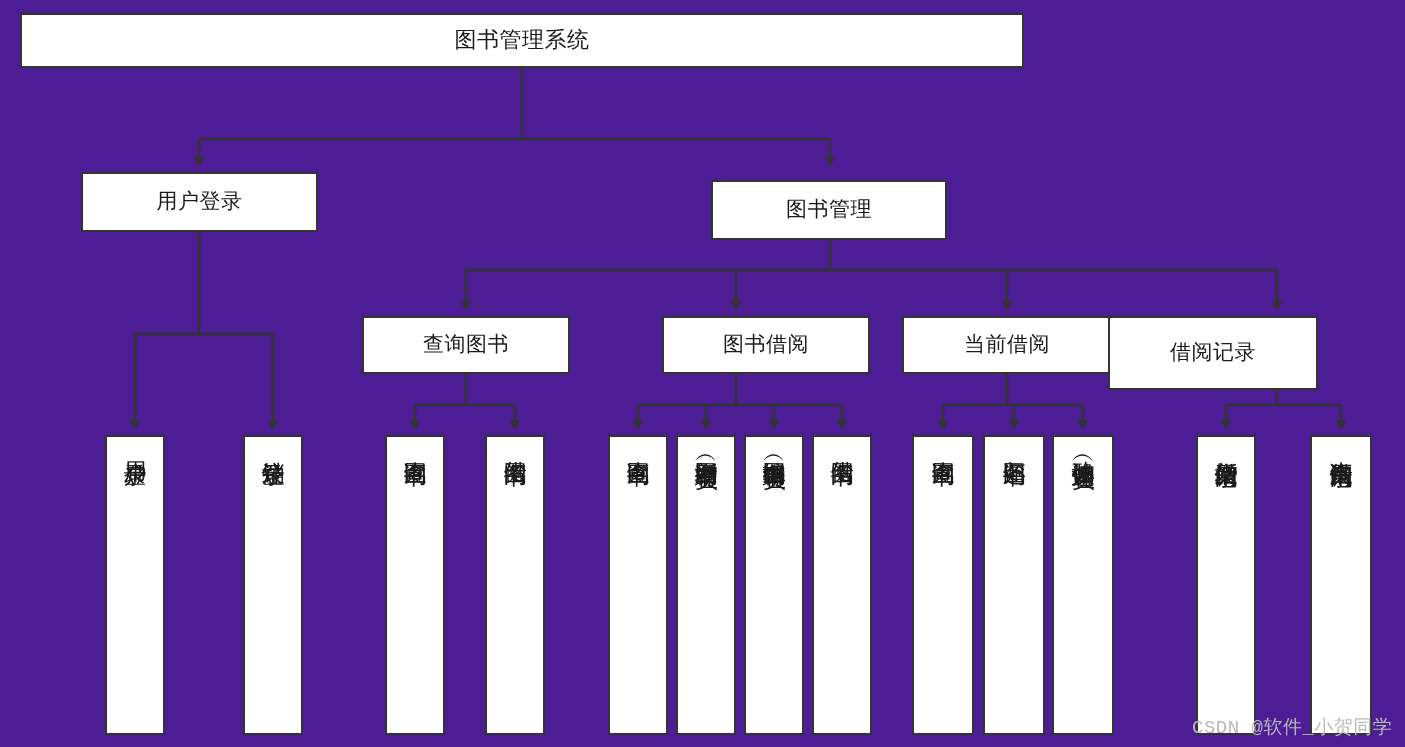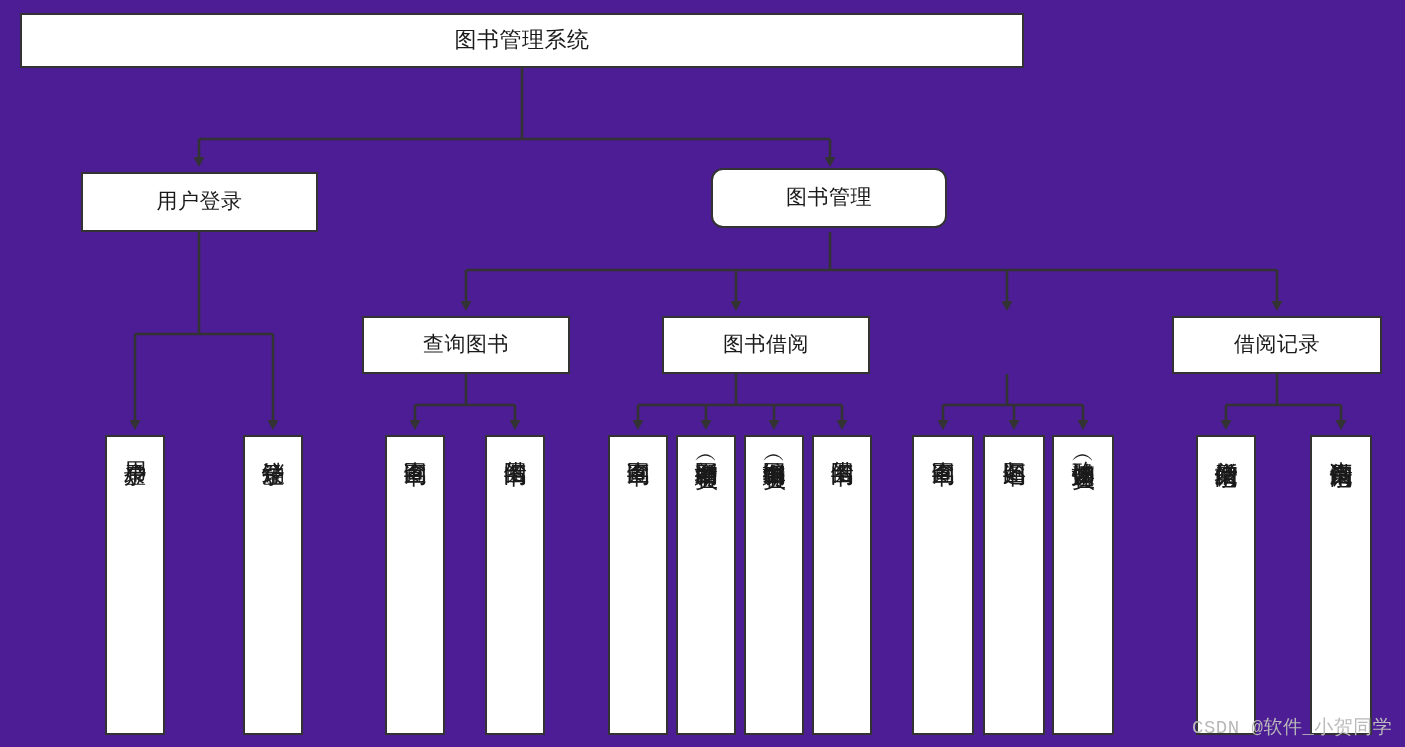--- a/index.html
+++ b/index.html
@@ -124,31 +124,34 @@
     </g>
   </svg>
 
   <div class="node horiz root" style="left:20px; top:13px; width:1004px; height:55px;">
     <span class="lbl">图书管理系统</span>
   </div>
 
   <div class="node horiz" style="left:81px; top:172px; width:237px; height:60px;">
     <span class="lbl">用户登录</span>
   </div>
-  <div class="node horiz" style="left:711px; top:168px; width:236px; height:60px;border-radius:12px;">
+  <div class="node horiz" style="left:711px; top:180px; width:236px; height:60px;">
     <span class="lbl">图书管理</span>
   </div>
 
   <div class="node horiz" style="left:362px; top:316px; width:208px; height:58px;">
     <span class="lbl">查询图书</span>
   </div>
   <div class="node horiz" style="left:632px; top:316px; width:208px; height:58px;margin-left:30px;">
     <span class="lbl">图书借阅</span>
   </div>
-  <div class="node horiz" style="left:1172px; top:316px; width:210px; height:58px;">
+  <div class="node horiz" style="left:902px; top:316px; width:210px; height:58px;">
+    <span class="lbl">当前借阅</span>
+  </div>
+  <div class="node horiz" style="left:1108px; top:316px; width:210px; height:74px;">
     <span class="lbl">借阅记录</span>
   </div>
 
   <div class="node vert" style="left:105px; top:435px; width:60px; height:300px;">
     <span class="lbl">用户登录</span>
   </div>
   <div class="node vert" style="left:243px; top:435px; width:60px; height:300px;">
     <span class="lbl">注销登录</span>
   </div>
   <div class="node vert" style="left:385px; top:435px; width:60px; height:300px;">

